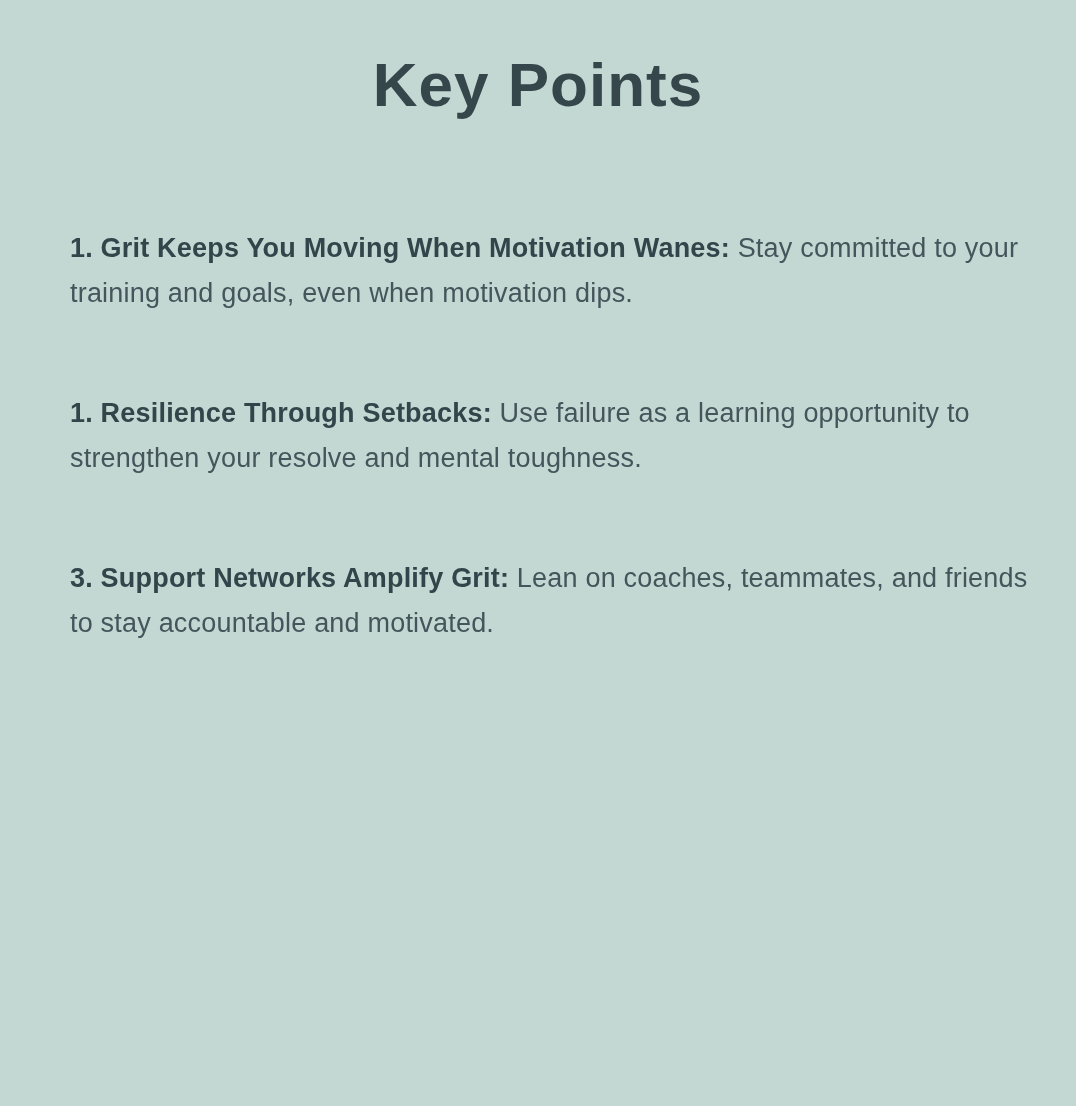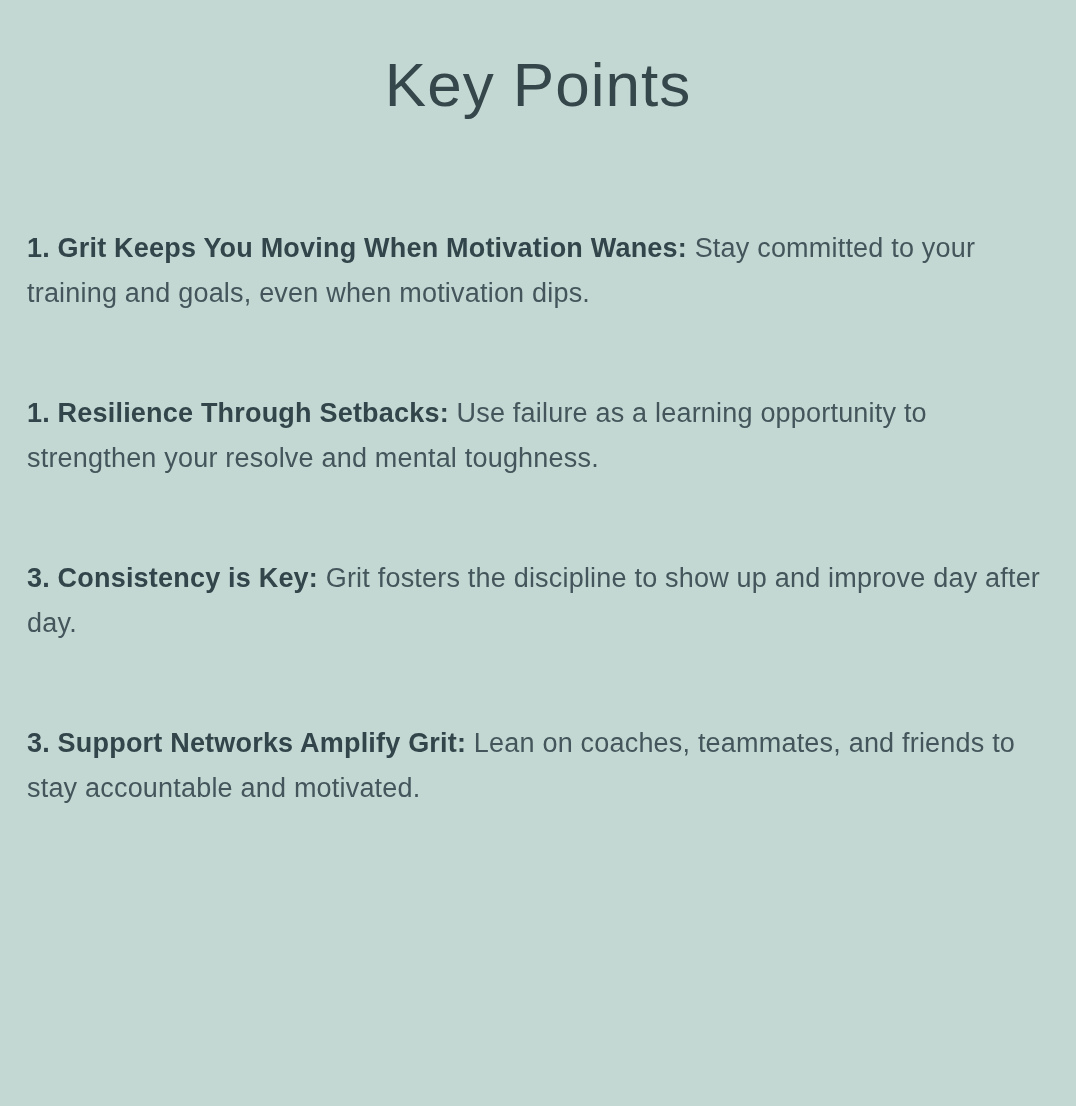--- a/index.html
+++ b/index.html
@@ -22,27 +22,28 @@
     height: 1106px;
     background: var(--bg-color);
     padding: 46px 27px 0 27px;
     overflow: hidden;
   }
   .title {
     margin: 0;
     text-align: center;
     font-size: 62px;
     line-height: 78px;
-    font-weight: 400;
+    font-weight: 700;
     letter-spacing: 1px;
     color: var(--title-color);
   }
   .points {
     margin-top: 102px;
     max-width: 1022px;
+    margin-left: 43px;
   }
   .point {
     margin: 0 0 75px 0;
     font-size: 27px;
     line-height: 45px;
     color: var(--body-color);
     letter-spacing: 0.2px;
   }
   .point-heading {
     font-weight: 700;
@@ -61,21 +62,17 @@
   <div class="points">
     <p class="point">
       <span class="point-heading">1. Grit Keeps You Moving When Motivation Wanes:</span>
       <span class="point-body">Stay committed to your training and goals, even when motivation dips.</span>
     </p>
     <p class="point">
       <span class="point-heading">1. Resilience Through Setbacks:</span>
       <span class="point-body">Use failure as a learning opportunity to strengthen your resolve and mental toughness.</span>
     </p>
     <p class="point">
-      <span class="point-heading">3. Consistency is Key:</span>
-      <span class="point-body">Grit fosters the discipline to show up and improve day after day.</span>
-    </p>
-    <p class="point">
       <span class="point-heading">3. Support Networks Amplify Grit:</span>
       <span class="point-body">Lean on coaches, teammates, and friends to stay accountable and motivated.</span>
     </p>
   </div>
 </div>
 
 </body></html>

